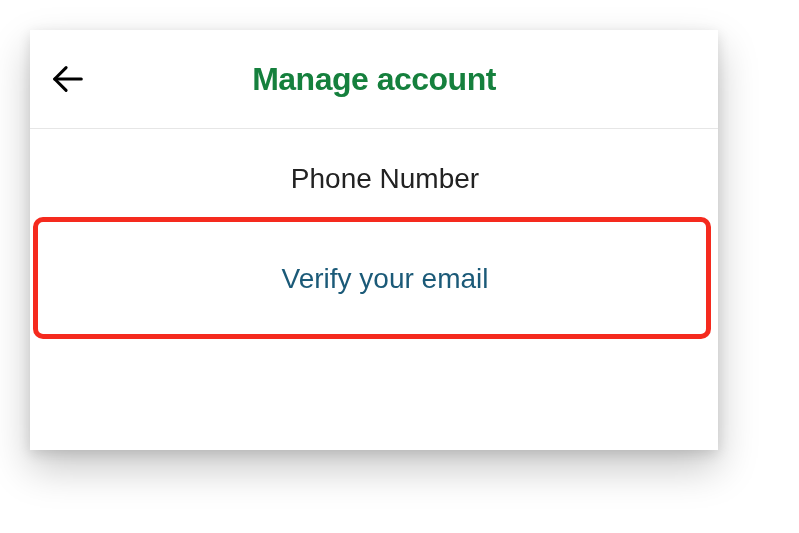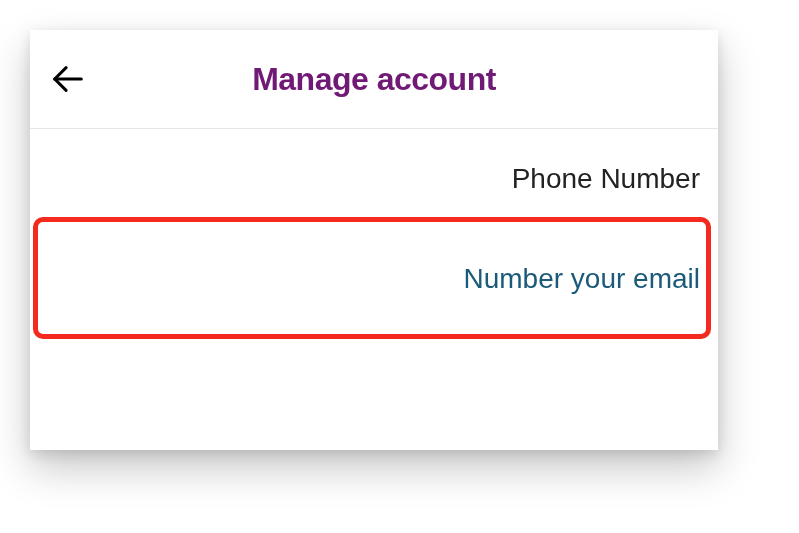--- a/index.html
+++ b/index.html
@@ -50,31 +50,31 @@
     height: 38px;
     stroke: #000;
     stroke-width: 3.2;
     fill: none;
     stroke-linecap: round;
     stroke-linejoin: round;
   }
   .title {
     font-size: 32px;
     font-weight: 800;
-    color: #701a75;
+    color: #15803d;
     letter-spacing: -0.5px;
   }
   .list {
     position: relative;
   }
   .row {
     height: 100px;
     display: flex;
     align-items: center;
-    justify-content: flex-end;
+    justify-content: center;
     padding: 0 18px 0 34px;
     cursor: pointer;
     margin-left: 6px;
   }
   .row .label {
     font-size: 28px;
     color: #222;
     font-weight: 400;
   }
   .row .value {
@@ -109,21 +109,21 @@
       <div class="title">Manage account</div>
     </div>
 
     <div class="list">
 
       <div class="row">
         <span class="label">Phone Number</span>
       </div>
 
       <div class="row">
-        <span class="value">Number your email</span>
+        <span class="value">Verify your email</span>
       </div>
 
 
       <div class="highlight"></div>
     </div>
 
   </div>
 </div>
 
 </body></html>

